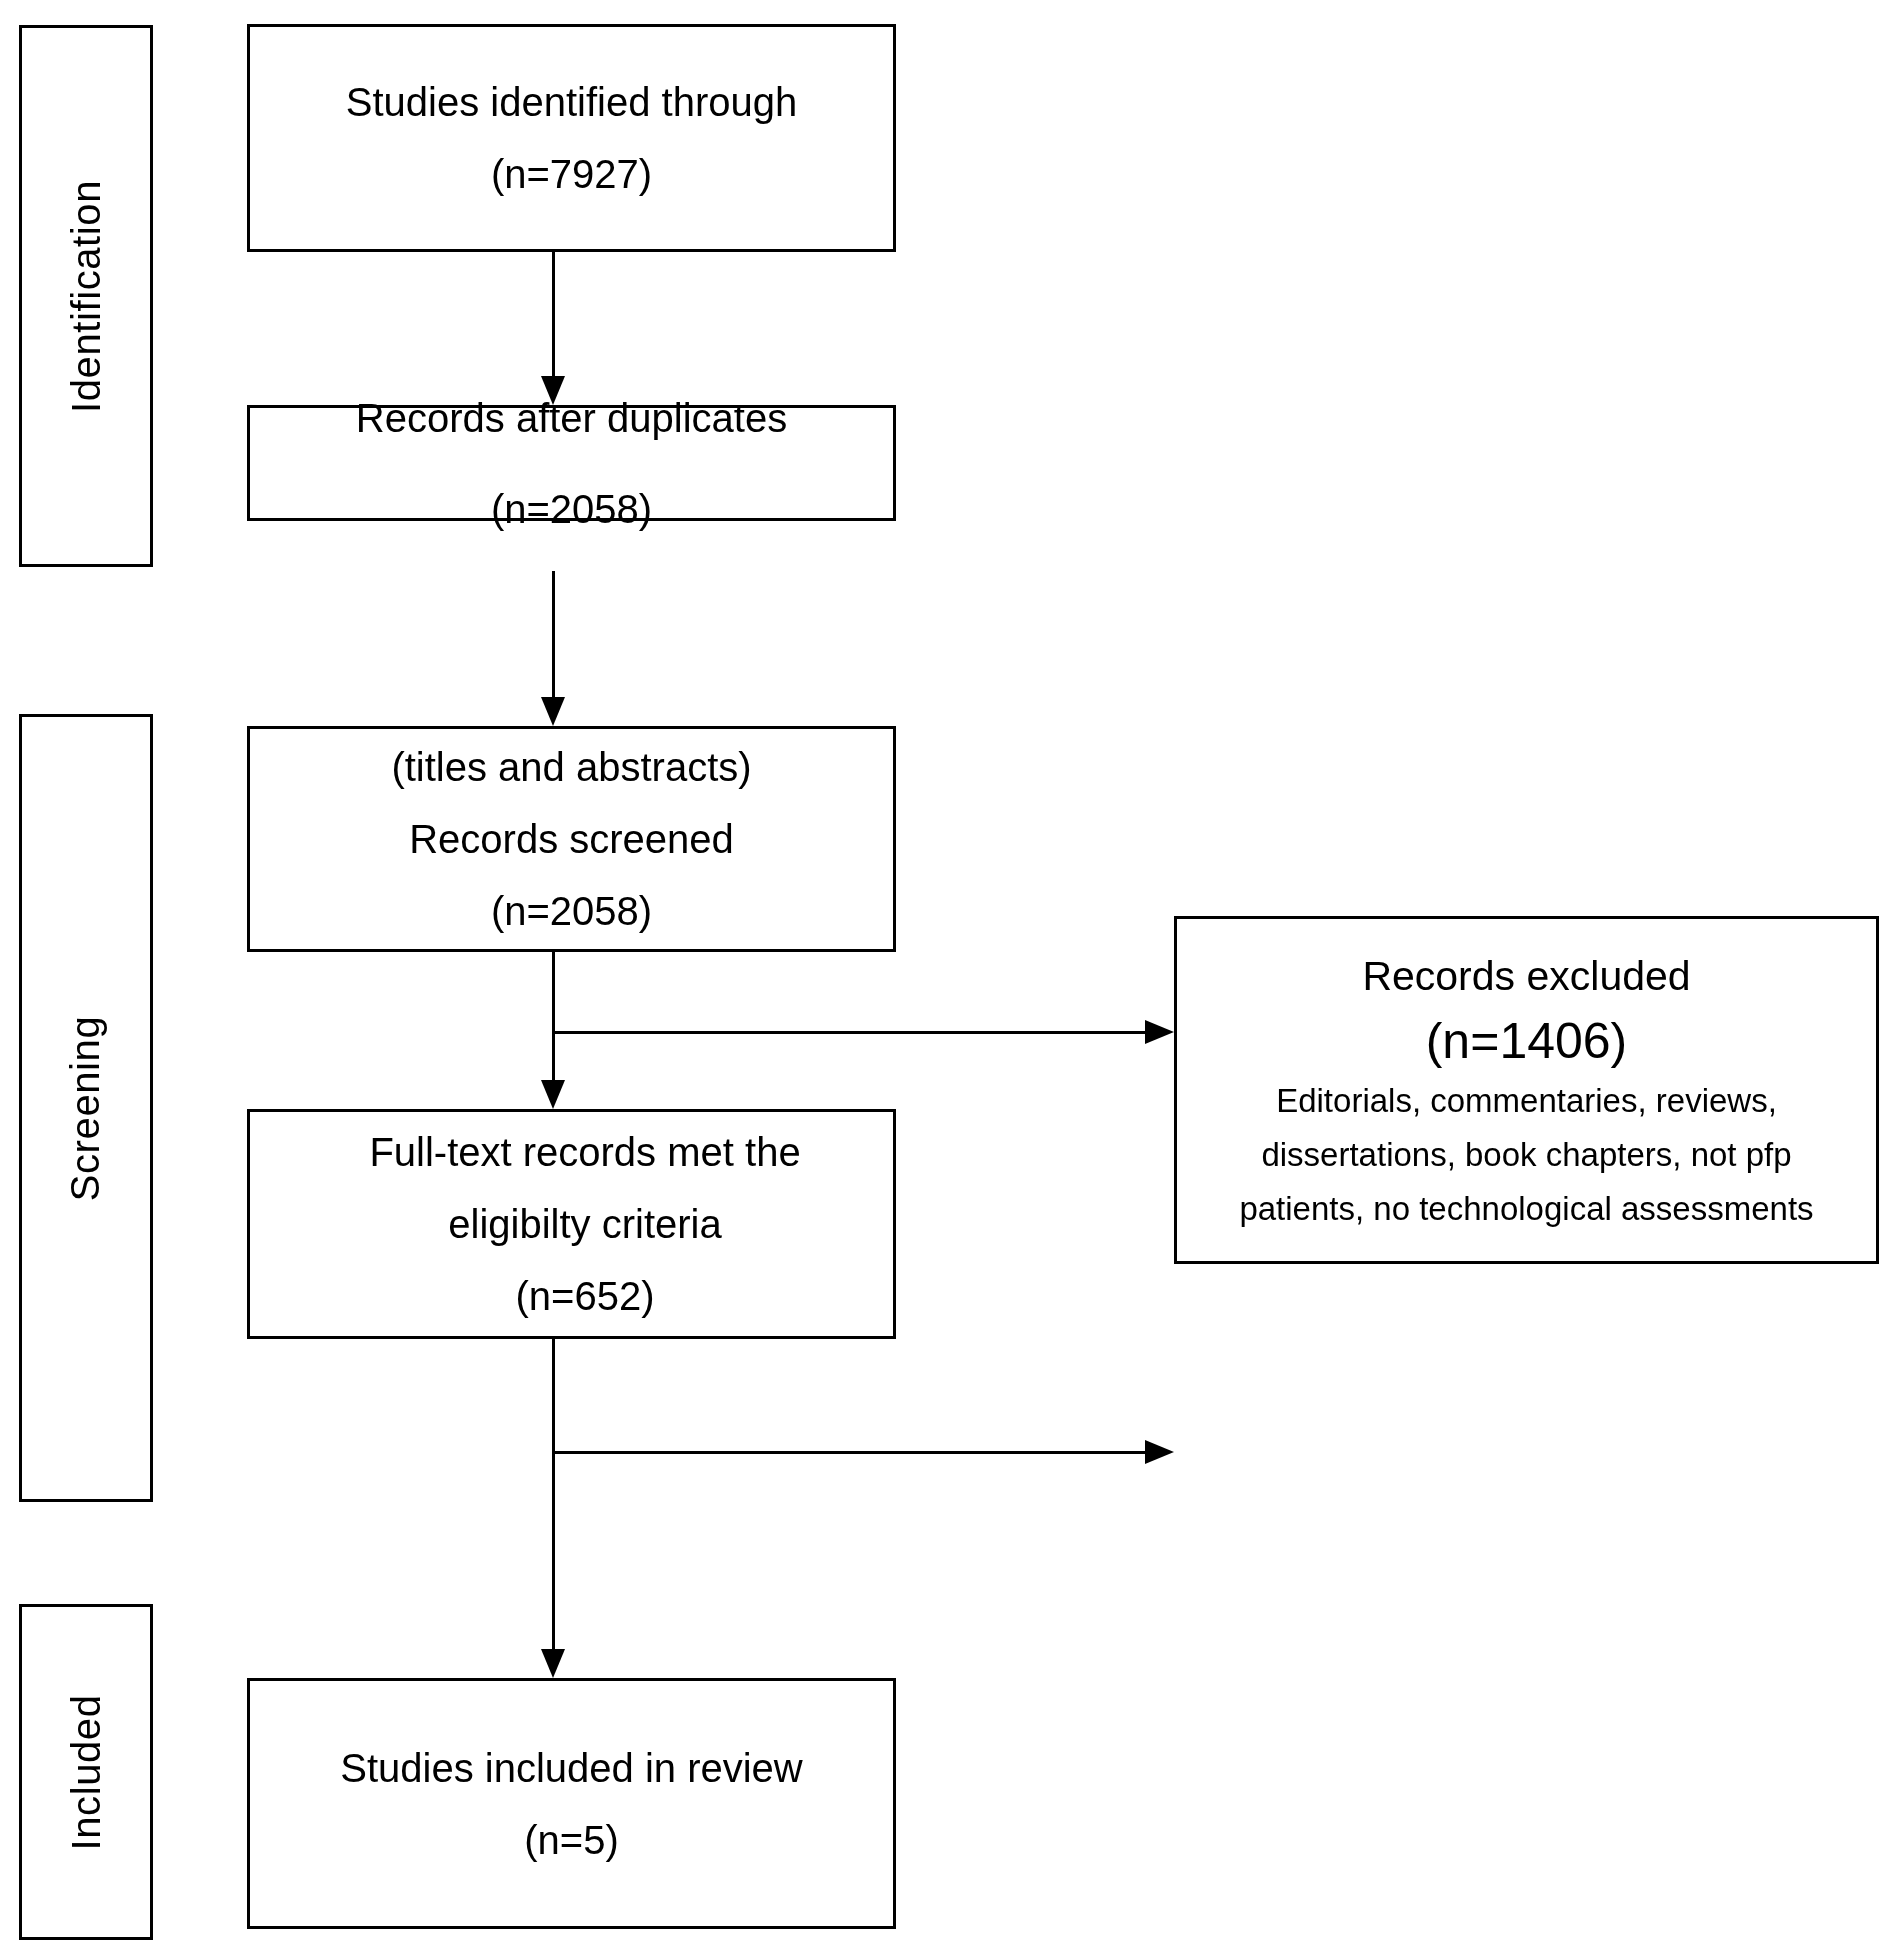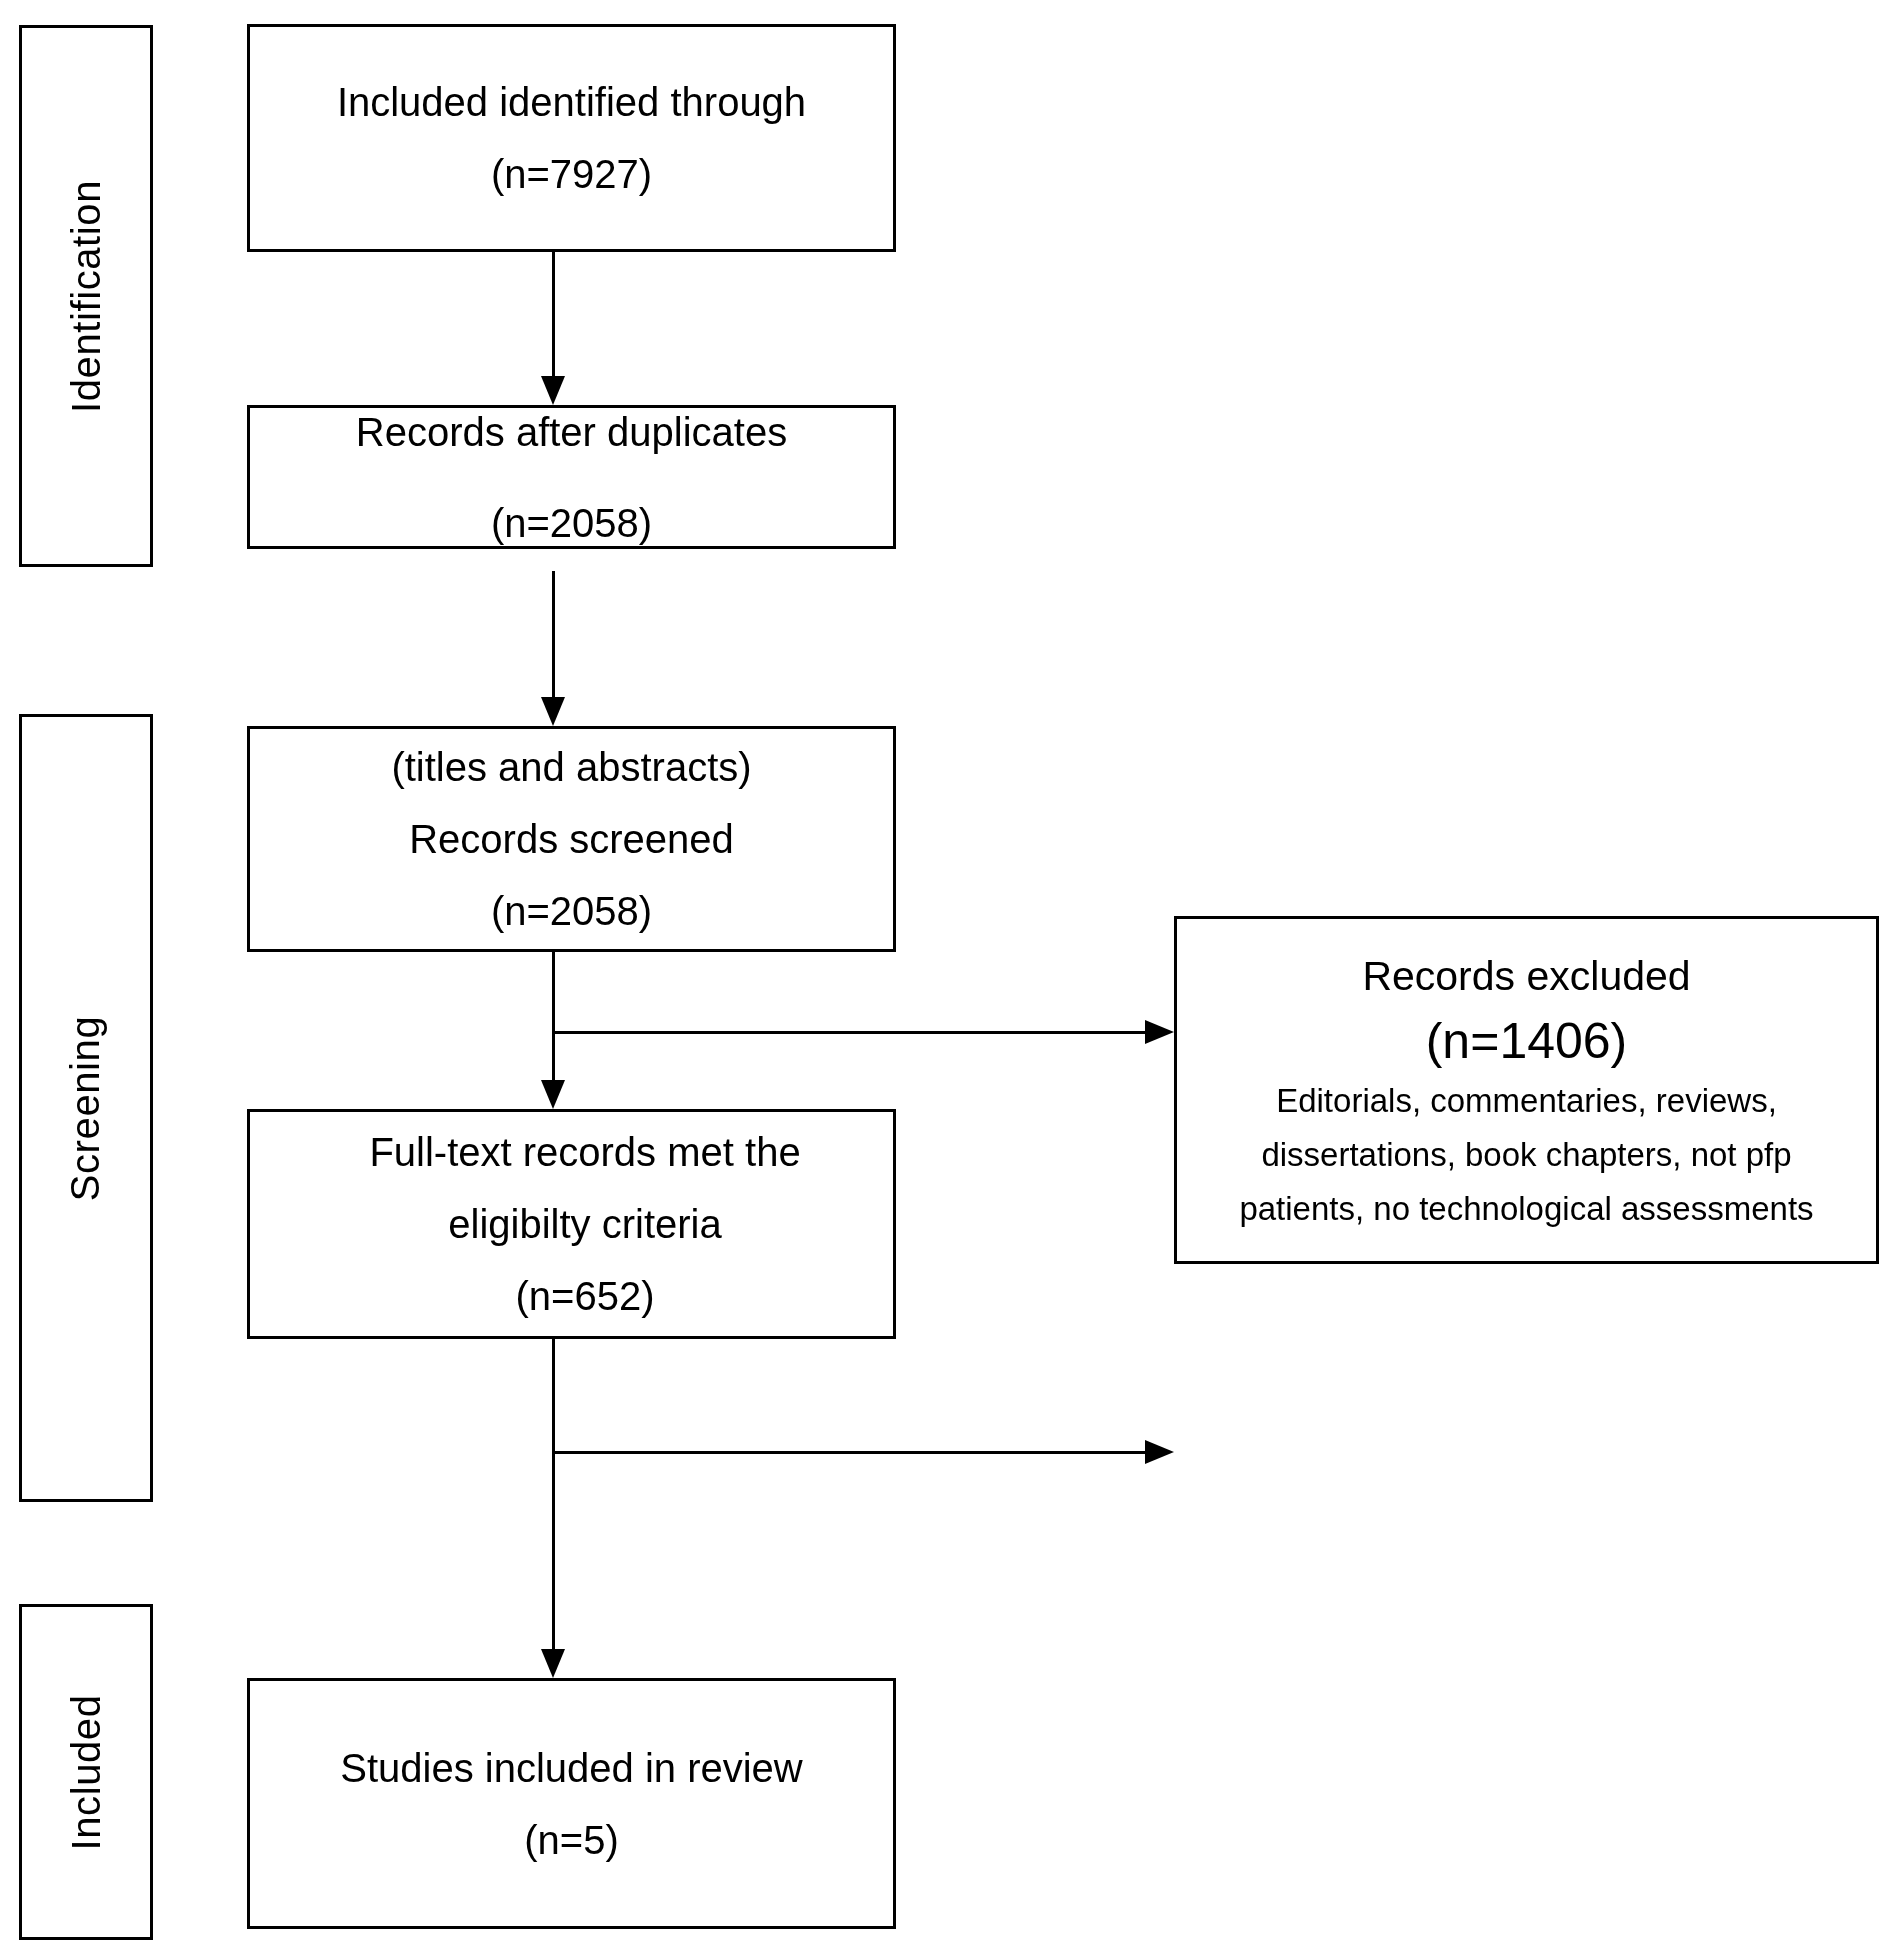--- a/index.html
+++ b/index.html
@@ -104,25 +104,25 @@
     <span class="stage-label">Identification</span>
   </div>
   <div class="box stage-box" style="top:714px; height:788px;">
     <span class="stage-label">Screening</span>
   </div>
   <div class="box stage-box" style="top:1604px; height:336px;">
     <span class="stage-label">Included</span>
   </div>
 
   <div class="box flow-box" style="top:24px; height:228px;">
-    <div class="flow-line">Included identified through</div>
+    <div class="flow-line">Studies identified through</div>
     <div class="flow-line">(n=7927)</div>
   </div>
 
-  <div class="box flow-box" style="top:405px; height:144px;gap:19px;">
+  <div class="box flow-box" style="top:405px; height:116px;gap:19px;">
     <div class="flow-line">Records after duplicates</div>
     <div class="flow-line">(n=2058)</div>
   </div>
 
   <div class="box flow-box" style="top:726px; height:226px;">
     <div class="flow-line">(titles and abstracts)</div>
     <div class="flow-line">Records screened</div>
     <div class="flow-line">(n=2058)</div>
   </div>
 

